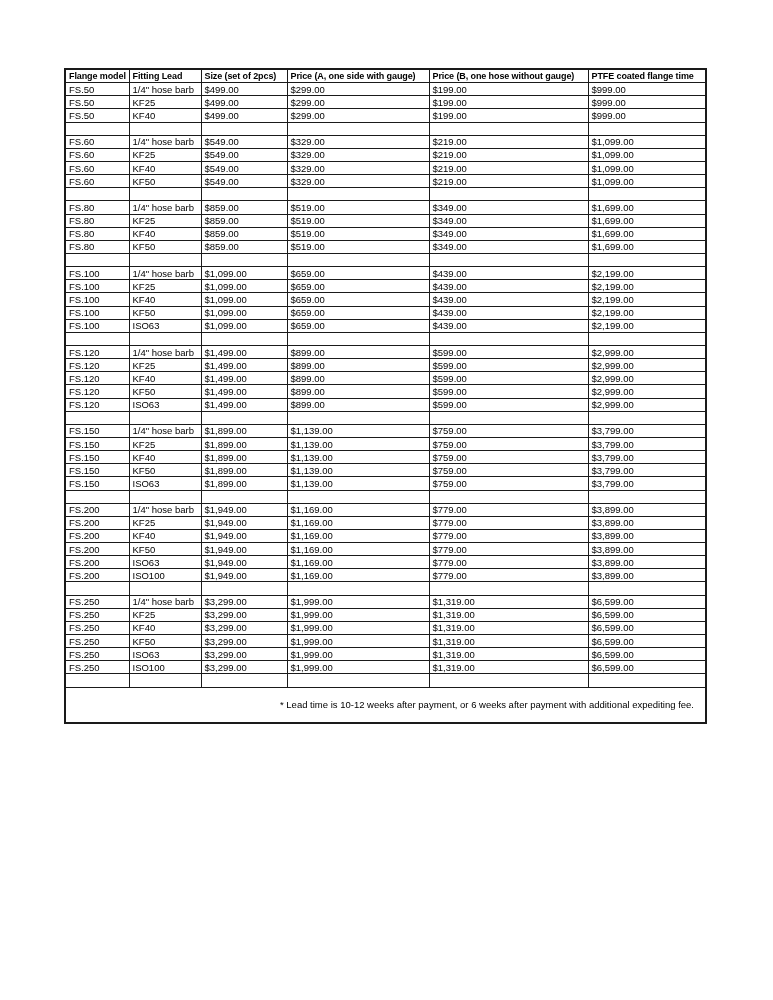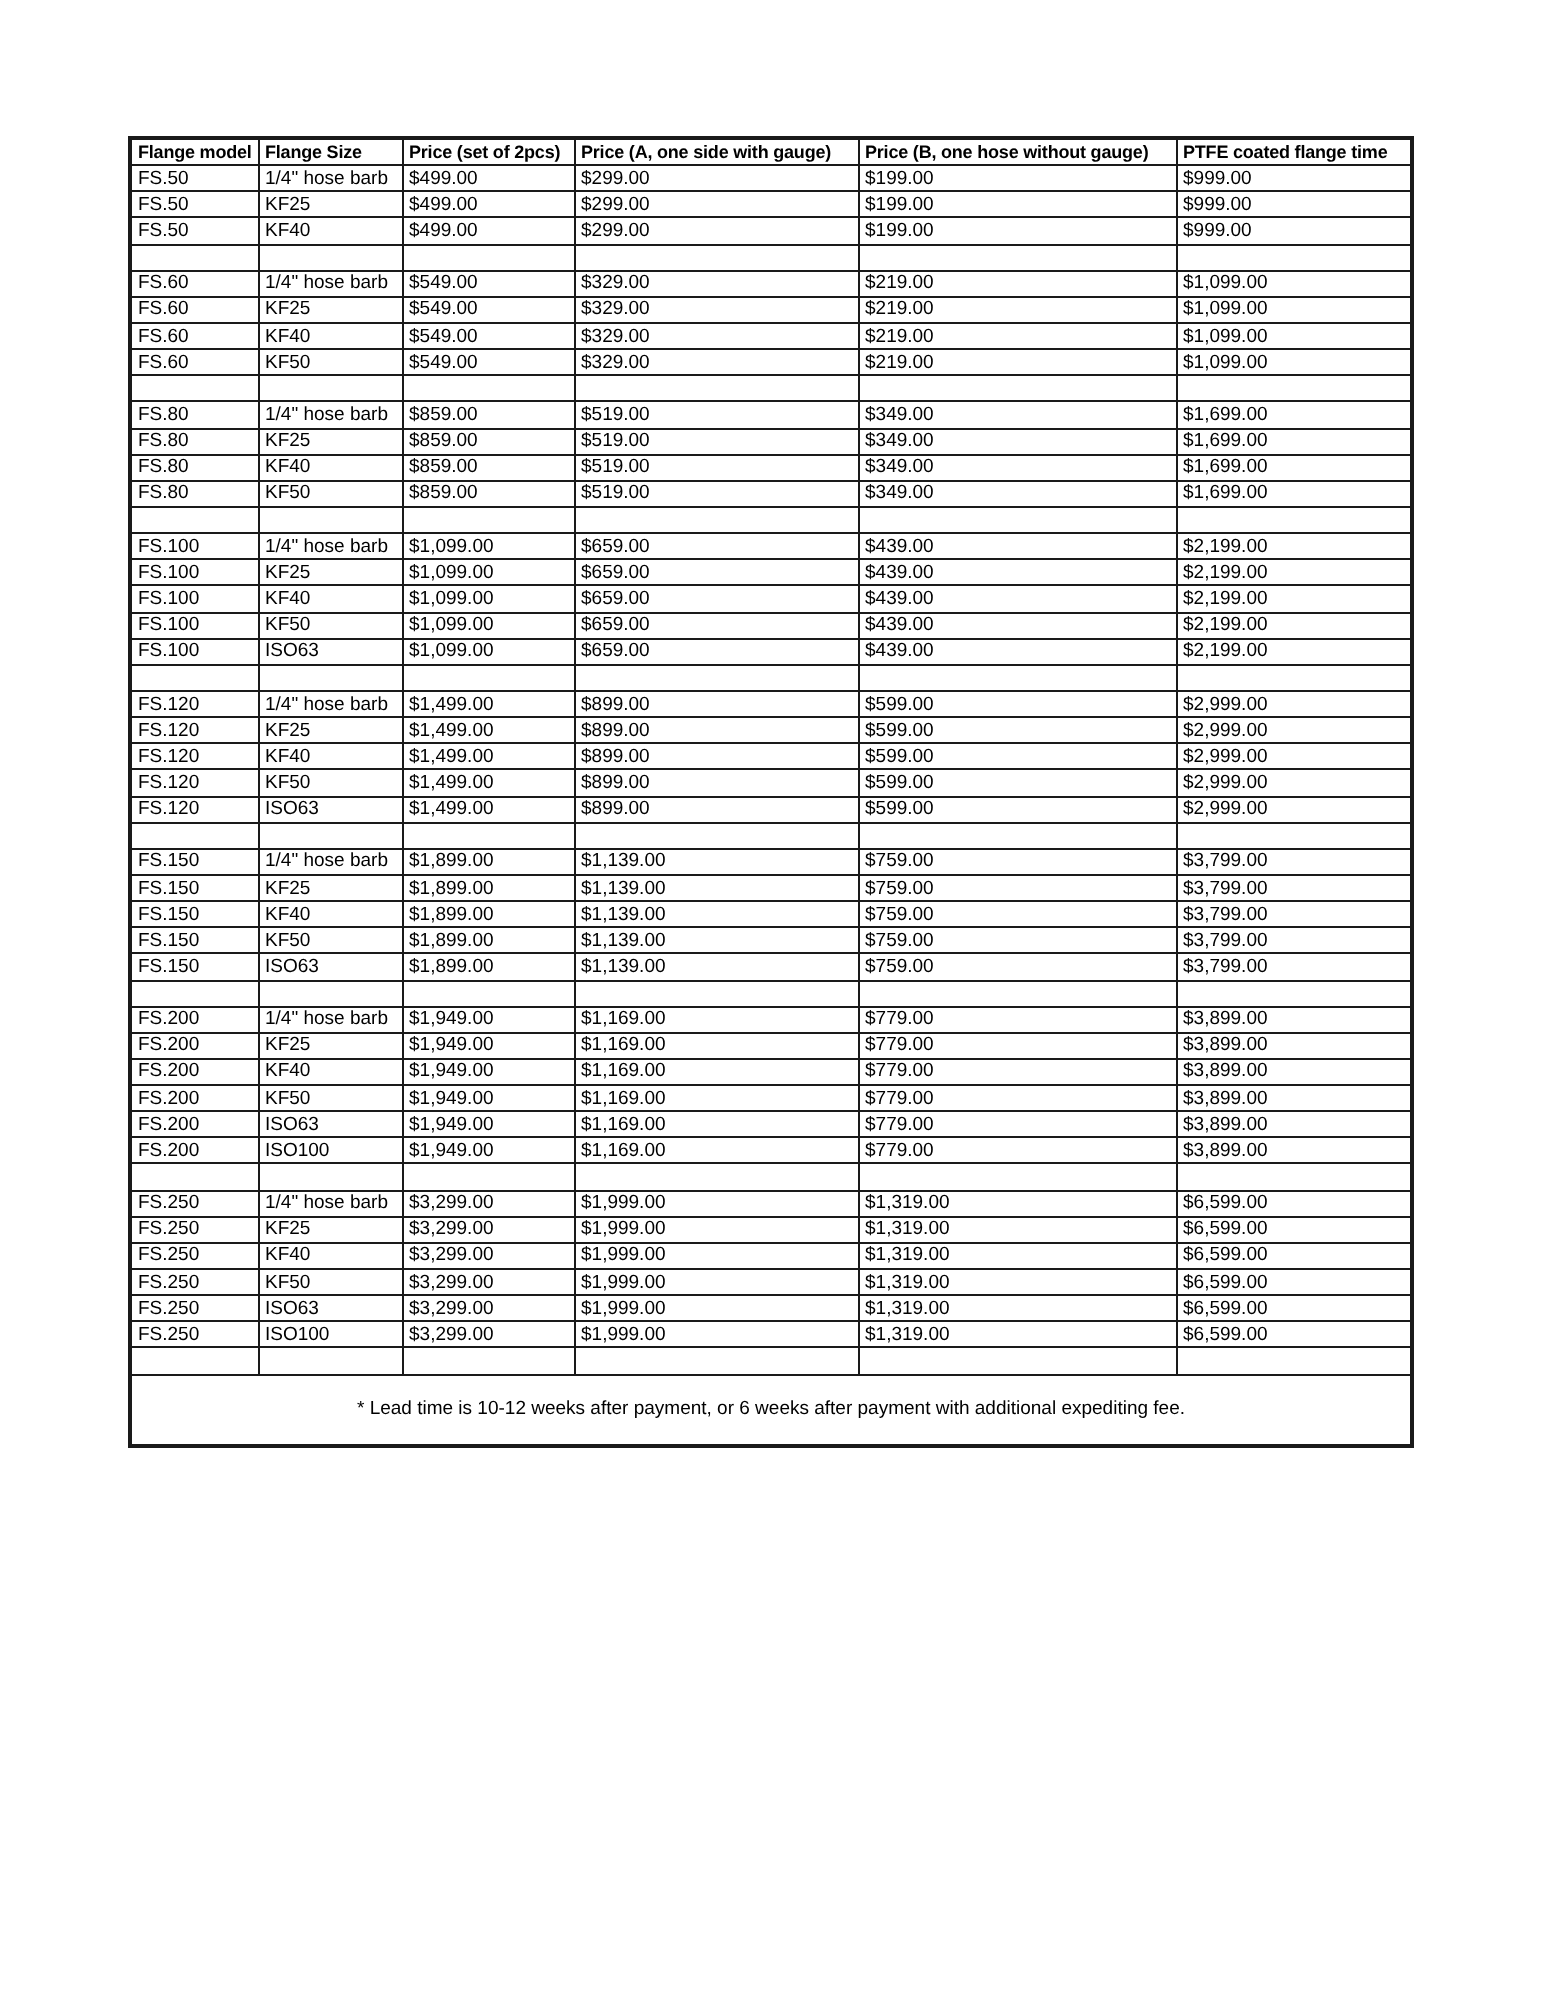--- a/index.html
+++ b/index.html
@@ -32,21 +32,21 @@
   .price-table th{
     font-size:9px;
     font-weight:bold;
     letter-spacing:-0.1px;
   }
   .price-table td{
     font-size:9.5px;
     font-weight:normal;
   }
   .price-table td.note-cell{
-    text-align:center;
+    text-align:right;
     padding:11px;
   }
   col.c1{width:64px;}
   col.c2{width:72px;}
   col.c3{width:86px;}
   col.c4{width:142px;}
   col.c5{width:159px;}
   col.c6{width:118px;}
 </style>
 </head>
@@ -58,22 +58,22 @@
       <col class="c1">
         <col class="c2">
         <col class="c3">
         <col class="c4">
         <col class="c5">
         <col class="c6">
     </colgroup>
     <thead>
       <tr>
           <th>Flange model</th>
-          <th>Flange Size</th>
-          <th>Price (set of 2pcs)</th>
+          <th>Fitting Lead</th>
+          <th>Size (set of 2pcs)</th>
           <th>Price (A, one side with gauge)</th>
           <th>Price (B, one hose without gauge)</th>
           <th>PTFE coated flange time</th>
         </tr>
     </thead>
     <tbody>
         <tr>
           <td>FS.50</td>
           <td>1/4" hose barb</td>
           <td>$499.00</td>

